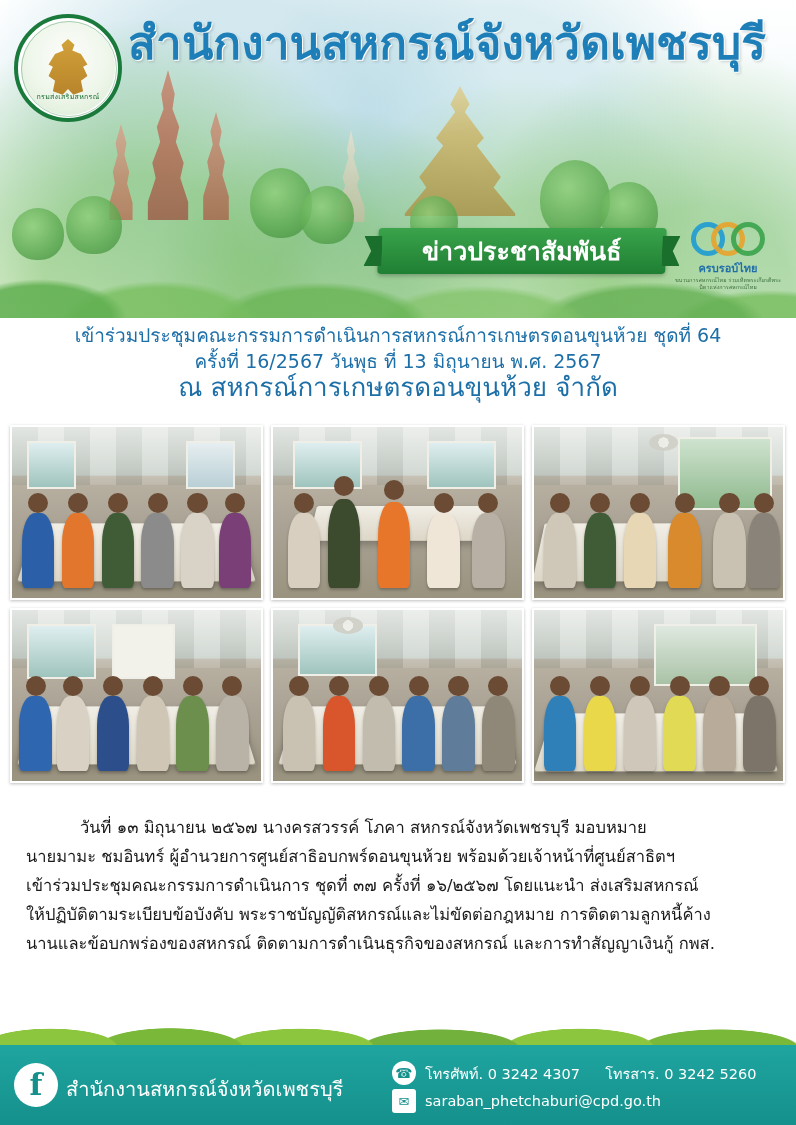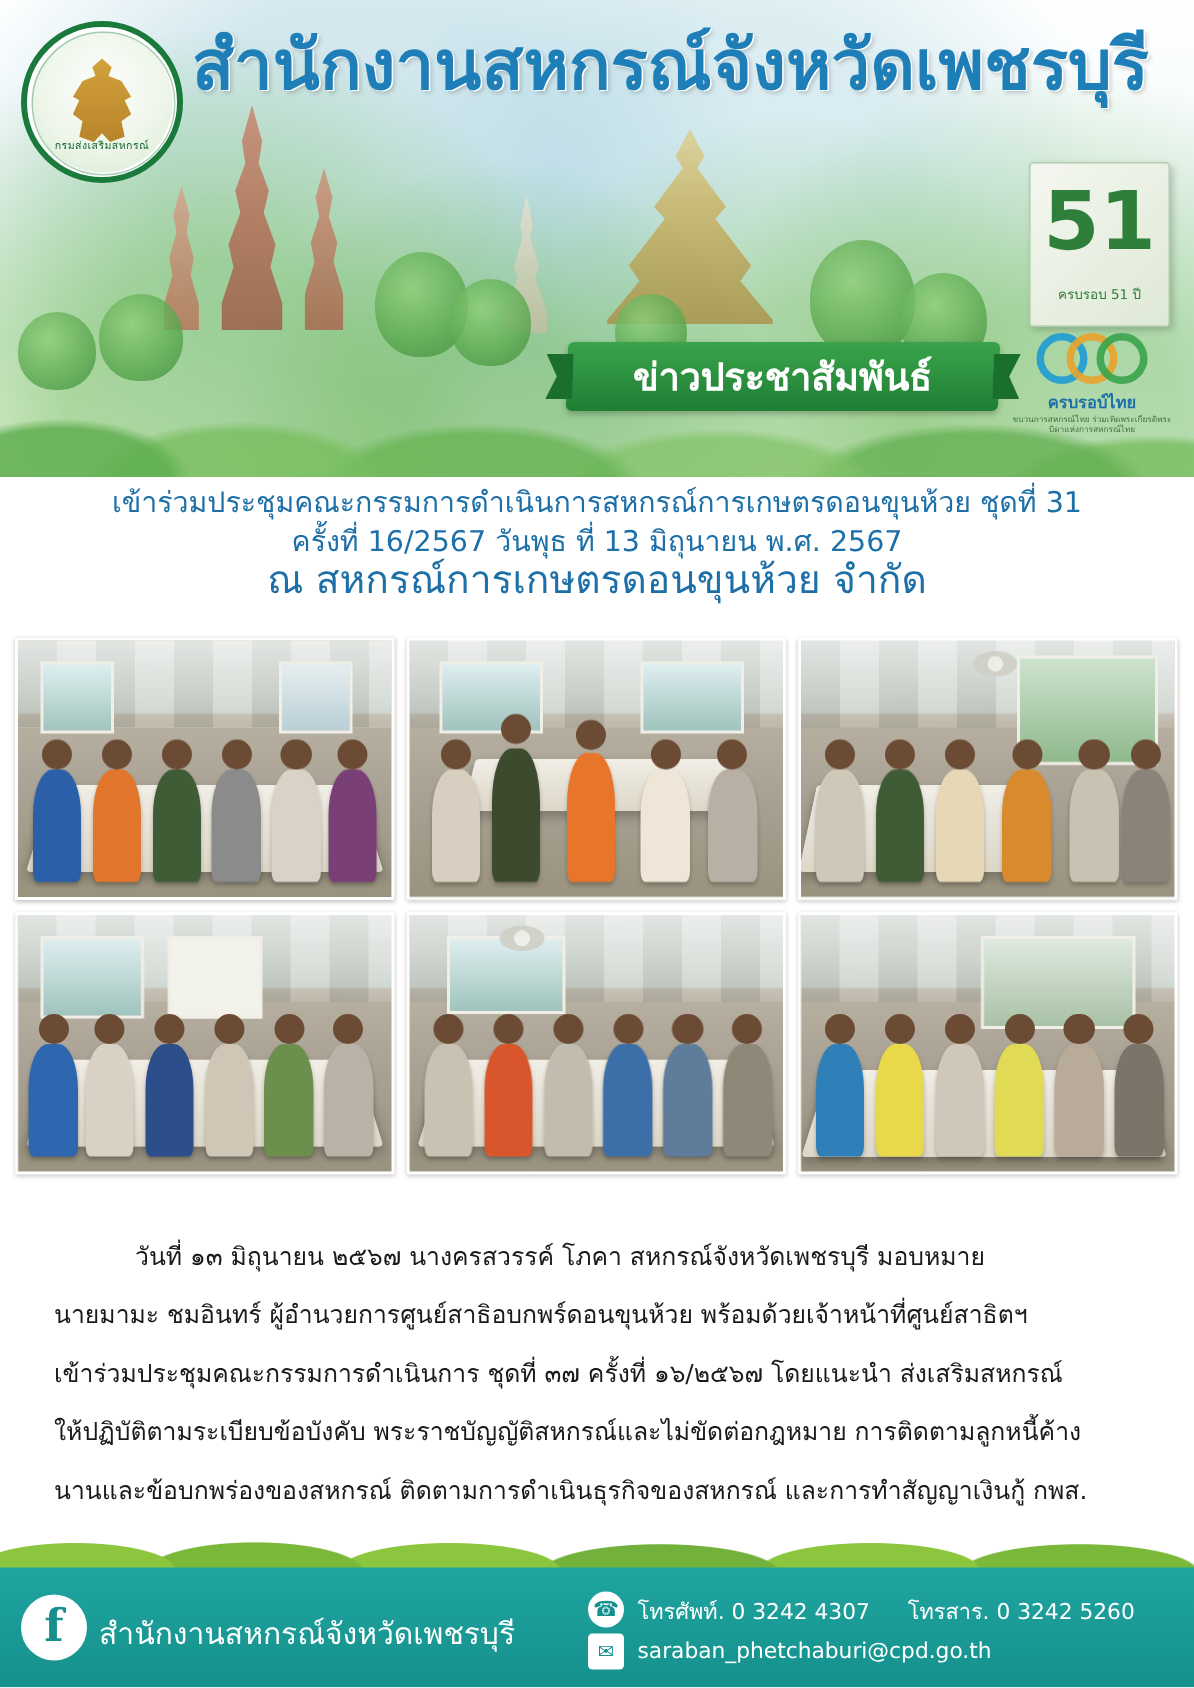--- a/index.html
+++ b/index.html
@@ -205,21 +205,21 @@
     position:absolute;top:4%;left:46%;width:12%;height:10%;border-radius:50%;
     background:radial-gradient(circle,#efefe9 0 30%,#cfcfc6 31% 100%);
     opacity:.9;
   }
 
   
   .bodytext{
     position:absolute;left:24px;top:812px;width:752px;
     font-size:16.5px;line-height:27px;color:#1a1a1a;text-align:left;
   }
-  .bodytext p{margin:12px;}
+  .bodytext p{margin:2px;}
   .bodytext .indent{text-indent:54px;}
 
   
   .footer-wave{
     position:absolute;left:0;bottom:78px;width:796px;height:42px;
     background:
       radial-gradient(ellipse 110px 30px at 50px 42px,#8cc63f 0 60%,rgba(140,198,63,0) 62%),
       radial-gradient(ellipse 120px 34px at 170px 44px,#7ab83a 0 60%,rgba(122,184,58,0) 62%),
       radial-gradient(ellipse 120px 30px at 300px 42px,#8cc63f 0 60%,rgba(140,198,63,0) 62%),
       radial-gradient(ellipse 130px 32px at 440px 44px,#72b13c 0 60%,rgba(114,177,60,0) 62%),
@@ -280,38 +280,34 @@
         <div class="logo-arc">กรมส่งเสริมสหกรณ์</div>
       </div>
     </div>
 
     <div class="header-title">สำนักงานสหกรณ์จังหวัดเพชรบุรี</div>
 
     <div class="ribbon">
       <span>ข่าวประชาสัมพันธ์</span>
     </div>
 
-    <div class="badge51">
-      <div class="num">51</div>
-      <div class="sub">ครบรอบ 51 ปี</div>
-    </div>
 
     <div class="coopthai">
       <div class="coop-rings">
         <div class="coop-ring r1"></div>
         <div class="coop-ring r2"></div>
         <div class="coop-ring r3"></div>
       </div>
       <div class="coop-text">ครบรอบ์ไทย</div>
       <div class="coop-sub">ขบวนการสหกรณ์ไทย ร่วมเทิดพระเกียรติพระบิดาแห่งการสหกรณ์ไทย</div>
     </div>
   </div>
 
   <div class="titleblock">
-    <div class="l1">เข้าร่วมประชุมคณะกรรมการดำเนินการสหกรณ์การเกษตรดอนขุนห้วย ชุดที่ 31</div>
+    <div class="l1">เข้าร่วมประชุมคณะกรรมการดำเนินการสหกรณ์การเกษตรดอนขุนห้วย ชุดที่ 64</div>
     <div class="l2">ครั้งที่ 16/2567 วันพุธ ที่ 13 มิถุนายน พ.ศ. 2567</div>
     <div class="l3">ณ สหกรณ์การเกษตรดอนขุนห้วย จำกัด</div>
   </div>
 
   <div class="photos">
 
     <div class="photo">
       <div class="ph-room"></div>
       <div class="ph-win" style="left:6%;"></div>
       <div class="ph-win" style="left:70%;background:linear-gradient(180deg,#e6eef0,#b9cfd6);"></div>

